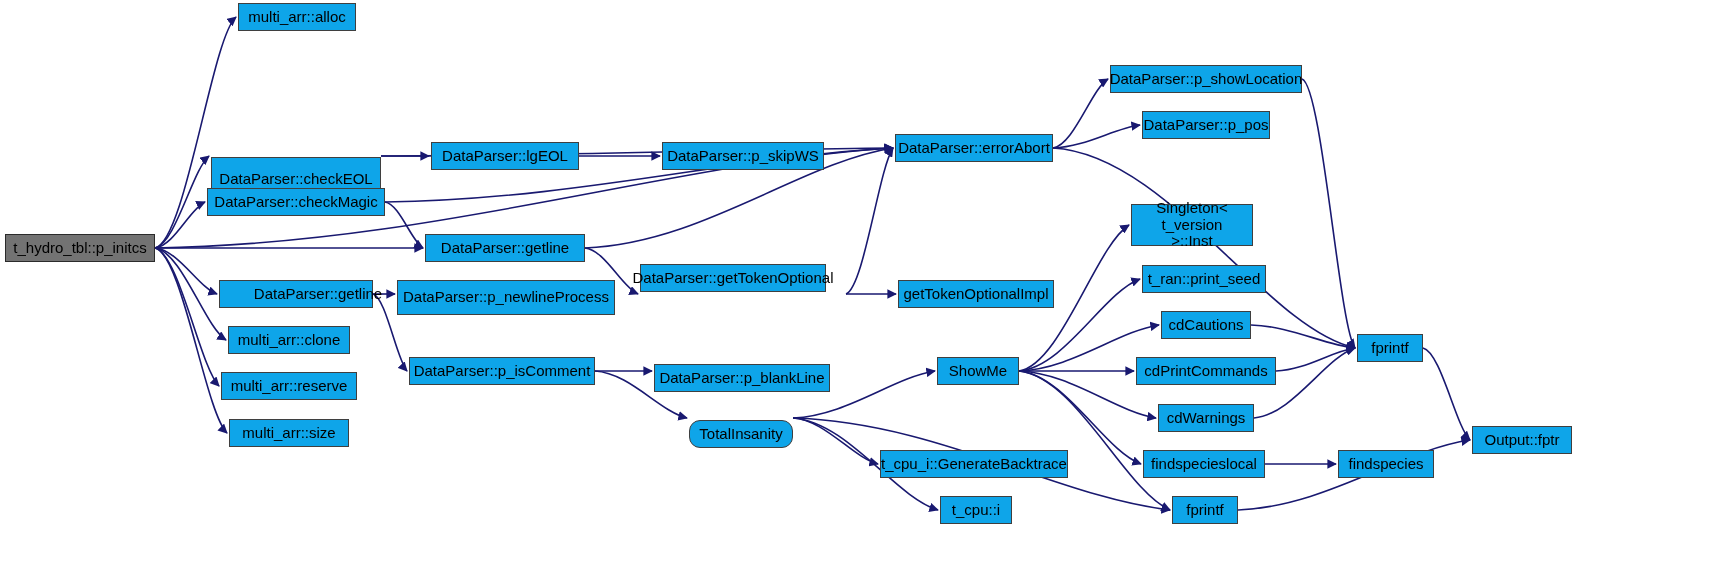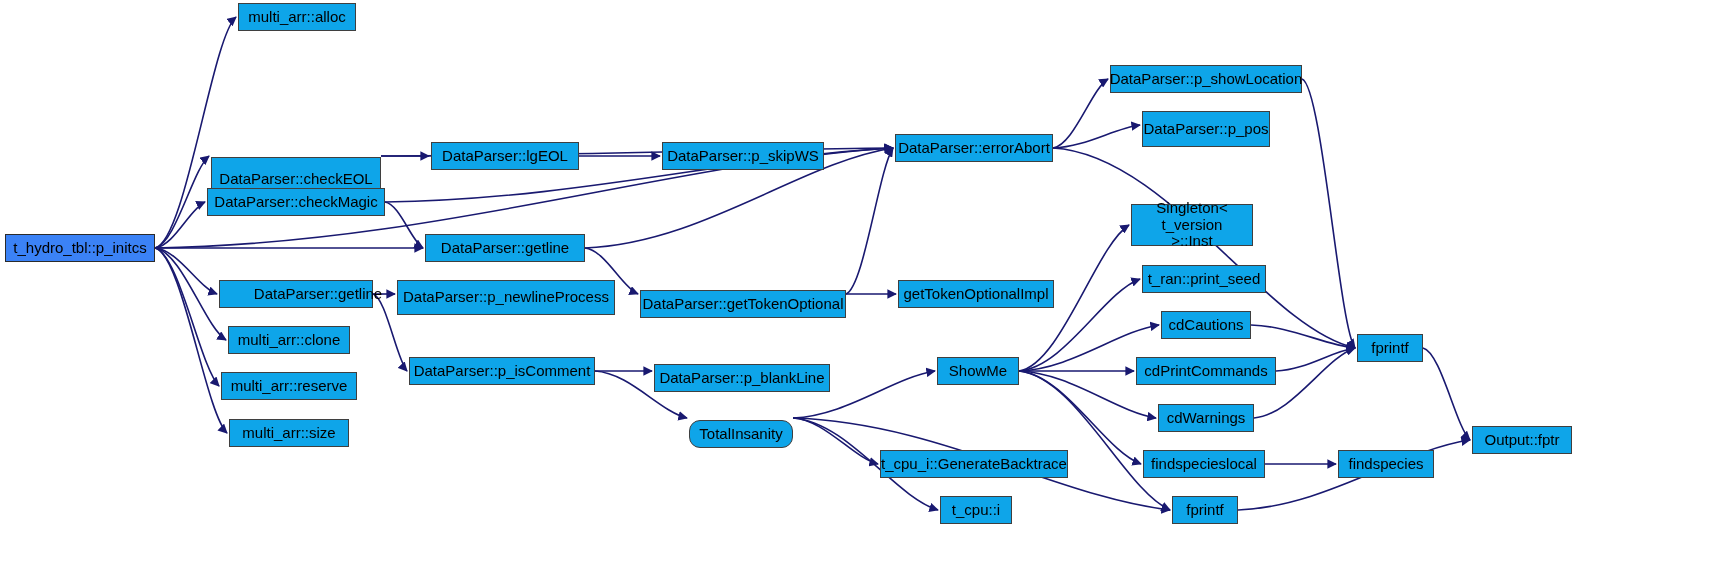--- a/index.html
+++ b/index.html
@@ -15,21 +15,21 @@
     font-size:15px;
     line-height:1.12;
     display:flex;
     align-items:center;
     justify-content:center;
     text-align:center;
     white-space:pre-line;
     letter-spacing:0px;
   }
   .node.root{
-    background:#3b82f6;
+    background:#737373;
     border:1px solid #2b2b2b;
   }
 </style>
 </head>
 <body>
 
 <div id="canvas">
   <svg class="edges" viewBox="0 0 1717 577">
     <defs>
       <marker id="arrow" viewBox="0 0 10 10" refX="9" refY="5" markerWidth="6" markerHeight="6" orient="auto-start-reverse">
@@ -89,30 +89,30 @@
       <div class="node" style="left: 207px; top: 188px; width: 178px; height: 28px;">DataParser::checkMagic</div>
       <div class="node" style="left: 219px; top: 280px; width: 154px; height: 28px; padding-left: 44px;">DataParser::getline</div>
       <div class="node" style="left: 228px; top: 326px; width: 122px; height: 28px;">multi_arr::clone</div>
       <div class="node" style="left: 221px; top: 372px; width: 136px; height: 28px;">multi_arr::reserve</div>
       <div class="node" style="left: 229px; top: 419px; width: 120px; height: 28px;">multi_arr::size</div>
       <div class="node" style="left: 431px; top: 142px; width: 148px; height: 28px;">DataParser::lgEOL</div>
       <div class="node" style="left: 425px; top: 234px; width: 160px; height: 28px;">DataParser::getline</div>
       <div class="node" style="left: 397px; top: 280px; width: 218px; height: 35px;">DataParser::p_newlineProcess</div>
       <div class="node" style="left: 409px; top: 357px; width: 186px; height: 28px;">DataParser::p_isComment</div>
       <div class="node" style="left: 662px; top: 142px; width: 162px; height: 28px;">DataParser::p_skipWS</div>
-      <div class="node" style="left: 640px; top: 290px; width: 206px; height: 28px;">DataParser::getTokenOptional</div>
+      <div class="node" style="left: 640px; top: 264px; width: 186px; height: 28px;">DataParser::getTokenOptional</div>
       <div class="node" style="left: 654px; top: 357px; width: 176px; height: 28px; margin-top: 7px;">DataParser::p_blankLine</div>
       <div class="node" style="left: 689px; top: 420px; width: 104px; height: 28px; border-radius: 11px;">TotalInsanity</div>
       <div class="node" style="left: 895px; top: 134px; width: 158px; height: 28px;">DataParser::errorAbort</div>
       <div class="node" style="left: 898px; top: 280px; width: 156px; height: 28px;">getTokenOptionalImpl</div>
       <div class="node" style="left: 937px; top: 357px; width: 82px; height: 28px;">ShowMe</div>
       <div class="node" style="left: 880px; top: 450px; width: 188px; height: 28px;">t_cpu_i::GenerateBacktrace</div>
       <div class="node" style="left: 940px; top: 496px; width: 72px; height: 28px;">t_cpu::i</div>
       <div class="node" style="left: 1110px; top: 65px; width: 192px; height: 28px;">DataParser::p_showLocation</div>
-      <div class="node" style="left: 1142px; top: 111px; width: 128px; height: 36px;">DataParser::p_pos</div>
+      <div class="node" style="left: 1142px; top: 111px; width: 128px; height: 28px;">DataParser::p_pos</div>
       <div class="node" style="left: 1131px; top: 204px; width: 122px; height: 42px;">Singleton&lt; t_version
 &gt;::Inst</div>
       <div class="node" style="left: 1142px; top: 265px; width: 124px; height: 28px;">t_ran::print_seed</div>
       <div class="node" style="left: 1161px; top: 311px; width: 90px; height: 28px;">cdCautions</div>
       <div class="node" style="left: 1136px; top: 357px; width: 140px; height: 28px;">cdPrintCommands</div>
       <div class="node" style="left: 1158px; top: 404px; width: 96px; height: 28px;">cdWarnings</div>
       <div class="node" style="left: 1143px; top: 450px; width: 122px; height: 28px;">findspecieslocal</div>
       <div class="node" style="left: 1172px; top: 496px; width: 66px; height: 28px;">fprintf</div>
       <div class="node" style="left: 1357px; top: 334px; width: 66px; height: 28px;">fprintf</div>
       <div class="node" style="left: 1338px; top: 450px; width: 96px; height: 28px;">findspecies</div>

